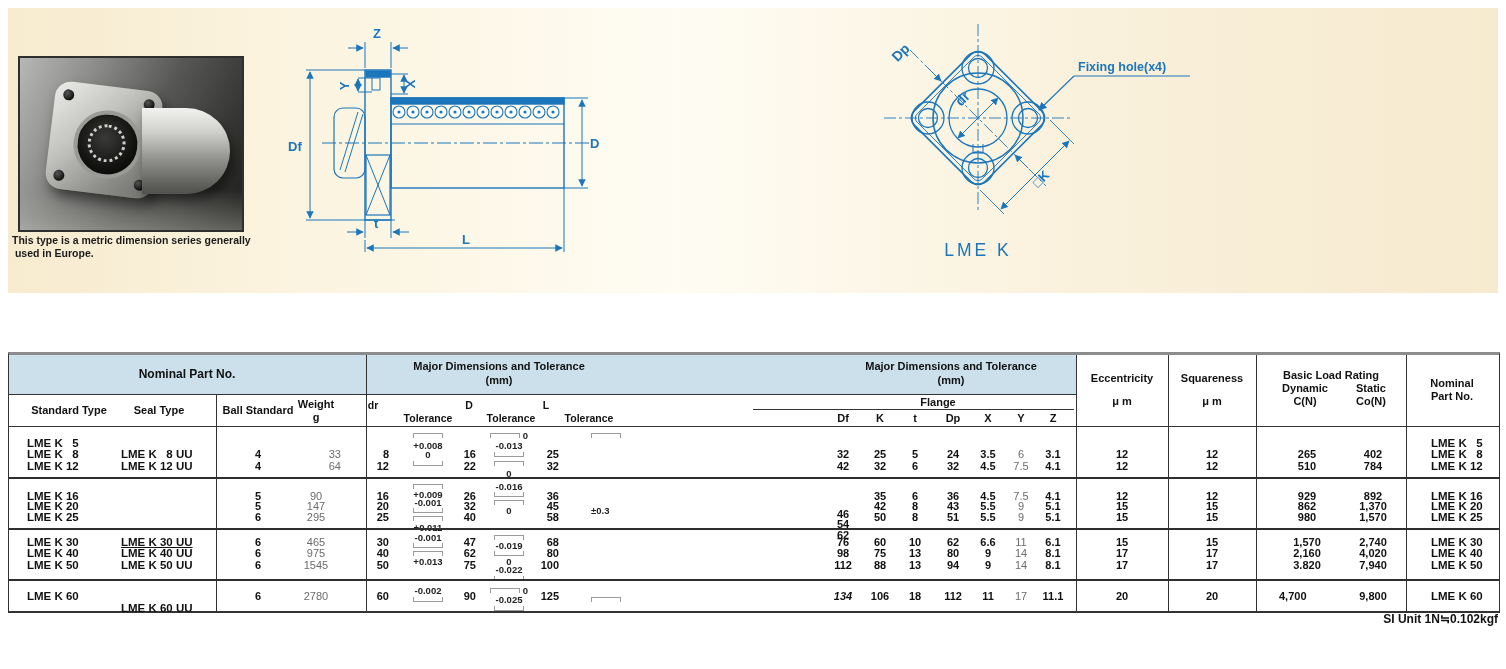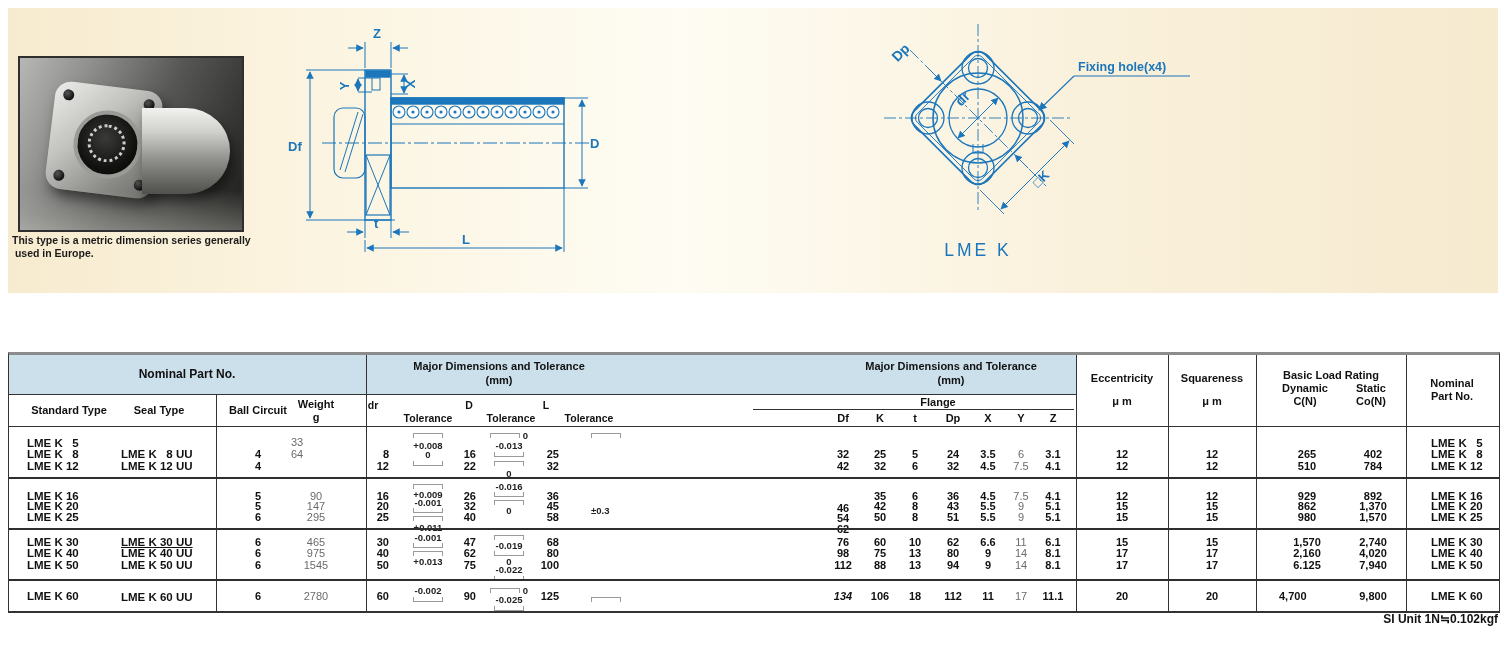--- a/index.html
+++ b/index.html
@@ -237,21 +237,21 @@
   <div class="abs hdr-blue"></div>
 
   <div class="abs htext" style="left:178px;top:12px;">Nominal Part No.</div>
   <div class="abs htext sm" style="left:490px;top:5px;">Major Dimensions and Tolerance</div>
   <div class="abs htext sm" style="left:490px;top:19px;">(mm)</div>
   <div class="abs htext sm" style="left:942px;top:5px;">Major Dimensions and Tolerance</div>
   <div class="abs htext sm" style="left:942px;top:19px;">(mm)</div>
 
   <div class="abs htext sm" style="left:60px;top:49px;">Standard Type</div>
   <div class="abs htext sm" style="left:150px;top:49px;">Seal Type</div>
-  <div class="abs htext sm" style="left:249px;top:49px;">Ball Circuit</div>
+  <div class="abs htext sm" style="left:249px;top:49px;">Ball Standard</div>
   <div class="abs htext sm" style="left:307px;top:43px;">Weight</div>
   <div class="abs htext sm" style="left:307px;top:56px;">g</div>
 
   <div class="abs htext xs" style="left:364px;top:44px;">dr</div>
   <div class="abs htext xs" style="left:419px;top:57px;">Tolerance</div>
   <div class="abs htext xs" style="left:460px;top:44px;">D</div>
   <div class="abs htext xs" style="left:502px;top:57px;">Tolerance</div>
   <div class="abs htext xs" style="left:537px;top:44px;">L</div>
   <div class="abs htext xs" style="left:580px;top:57px;">Tolerance</div>
 
@@ -297,21 +297,21 @@
         <div class="col pn" style="left: 112px; width: 125px; padding-top: 12px; text-align: left;">
           <div class="ln" style="height: 11.3px; line-height: 11.3px;">&nbsp;</div>
           <div class="ln" style="height: 11.3px; line-height: 11.3px;">LME K   8 UU</div>
           <div class="ln" style="height: 11.3px; line-height: 11.3px;">LME K 12 UU</div>
         </div>
         <div class="col dim" style="left: 224px; width: 50px; padding-top: 12px; text-align: center;">
           <div class="ln" style="height: 11.3px; line-height: 11.3px;">&nbsp;</div>
           <div class="ln" style="height: 11.3px; line-height: 11.3px;">4</div>
           <div class="ln" style="height: 11.3px; line-height: 11.3px;">4</div>
         </div>
-        <div class="col lite" style="left: 282px; width: 50px; text-align: left;">
+        <div class="col lite" style="left: 282px; width: 50px; padding-top: 12px; text-align: right;">
           <div class="ln" style="height: 11.3px; line-height: 11.3px;">&nbsp;</div>
           <div class="ln" style="height: 11.3px; line-height: 11.3px;">33</div>
           <div class="ln" style="height: 11.3px; line-height: 11.3px;">64</div>
         </div>
         <div class="col dim" style="left: 344px; width: 36px; padding-top: 12px; text-align: right;">
           <div class="ln" style="height: 11.3px; line-height: 11.3px;">&nbsp;</div>
           <div class="ln" style="height: 11.3px; line-height: 11.3px;">8</div>
           <div class="ln" style="height: 11.3px; line-height: 11.3px;">12</div>
         </div>
         <div class="col dim" style="left: 432px; width: 35px; padding-top: 12px; text-align: right;">
@@ -425,21 +425,21 @@
         <div class="col dim" style="left: 432px; width: 35px; padding-top: 12px; text-align: right;">
           <div class="ln" style="height: 10.3px; line-height: 10.3px;">26</div>
           <div class="ln" style="height: 10.3px; line-height: 10.3px;">32</div>
           <div class="ln" style="height: 10.3px; line-height: 10.3px;">40</div>
         </div>
         <div class="col dim" style="left: 514px; width: 36px; padding-top: 12px; text-align: right;">
           <div class="ln" style="height: 10.3px; line-height: 10.3px;">36</div>
           <div class="ln" style="height: 10.3px; line-height: 10.3px;">45</div>
           <div class="ln" style="height: 10.3px; line-height: 10.3px;">58</div>
         </div>
-        <div class="col dim" style="left: 816px; width: 36px; padding-top: 24px; text-align: center;">
+        <div class="col dim" style="left: 816px; width: 36px; padding-top: 30px; text-align: center;">
           <div class="ln" style="height: 10.3px; line-height: 10.3px;">46</div>
           <div class="ln" style="height: 10.3px; line-height: 10.3px;">54</div>
           <div class="ln" style="height: 10.3px; line-height: 10.3px;">62</div>
         </div>
         <div class="col dim" style="left: 853px; width: 36px; padding-top: 12px; text-align: center;">
           <div class="ln" style="height: 10.3px; line-height: 10.3px;">35</div>
           <div class="ln" style="height: 10.3px; line-height: 10.3px;">42</div>
           <div class="ln" style="height: 10.3px; line-height: 10.3px;">50</div>
         </div>
         <div class="col dim" style="left: 888px; width: 36px; padding-top: 12px; text-align: center;">
@@ -590,21 +590,21 @@
           <div class="ln" style="height: 11.3px; line-height: 11.3px;">17</div>
         </div>
         <div class="col dim" style="left: 1175px; width: 56px; padding-top: 7px; text-align: center;">
           <div class="ln" style="height: 11.3px; line-height: 11.3px;">15</div>
           <div class="ln" style="height: 11.3px; line-height: 11.3px;">17</div>
           <div class="ln" style="height: 11.3px; line-height: 11.3px;">17</div>
         </div>
         <div class="col dim" style="left: 1270px; width: 56px; padding-top: 7px; text-align: center;">
           <div class="ln" style="height: 11.3px; line-height: 11.3px;">1,570</div>
           <div class="ln" style="height: 11.3px; line-height: 11.3px;">2,160</div>
-          <div class="ln" style="height: 11.3px; line-height: 11.3px;">6.125</div>
+          <div class="ln" style="height: 11.3px; line-height: 11.3px;">3.820</div>
         </div>
         <div class="col dim" style="left: 1336px; width: 56px; padding-top: 7px; text-align: center;">
           <div class="ln" style="height: 11.3px; line-height: 11.3px;">2,740</div>
           <div class="ln" style="height: 11.3px; line-height: 11.3px;">4,020</div>
           <div class="ln" style="height: 11.3px; line-height: 11.3px;">7,940</div>
         </div>
         <div class="col pn" style="left: 1422px; width: 72px; padding-top: 7px; text-align: left;">
           <div class="ln" style="height: 11.3px; line-height: 11.3px;">LME K 30</div>
           <div class="ln" style="height: 11.3px; line-height: 11.3px;">LME K 40</div>
           <div class="ln" style="height: 11.3px; line-height: 11.3px;">LME K 50</div>
@@ -622,21 +622,21 @@
           <div class="ln" style="height: 8.2px;"><span>0</span></div>
           <div class="ln" style="height: 8.2px;"><span>-0.022</span></div>
           <div class="ln" style="height: 8.2px;"><span class="bk b"></span></div>
         </div>
         <div class="col tol left" style="left: 556px; width: 74px; padding-top: 3px;"></div>
       </div>
       <div class="abs grp sep" style="top: 224px; height: 32px;">
         <div class="col pn" style="left: 18px; width: 130px; padding-top: 9.5px; text-align: left;">
           <div class="ln" style="height: 11.3px; line-height: 11.3px;">LME K 60</div>
         </div>
-        <div class="col pn" style="left: 112px; width: 125px; padding-top: 11px; text-align: left;">
+        <div class="col pn" style="left: 112px; width: 125px; padding-top: 22px; text-align: left;">
           <div class="ln" style="height: 11.3px; line-height: 11.3px;">LME K 60 UU</div>
         </div>
         <div class="col dim" style="left: 224px; width: 50px; padding-top: 9.5px; text-align: center;">
           <div class="ln" style="height: 11.3px; line-height: 11.3px;">6</div>
         </div>
         <div class="col lite" style="left: 282px; width: 50px; padding-top: 9.5px; text-align: center;">
           <div class="ln" style="height: 11.3px; line-height: 11.3px;">2780</div>
         </div>
         <div class="col dim" style="left: 344px; width: 36px; padding-top: 9.5px; text-align: right;">
           <div class="ln" style="height: 11.3px; line-height: 11.3px;">60</div>

